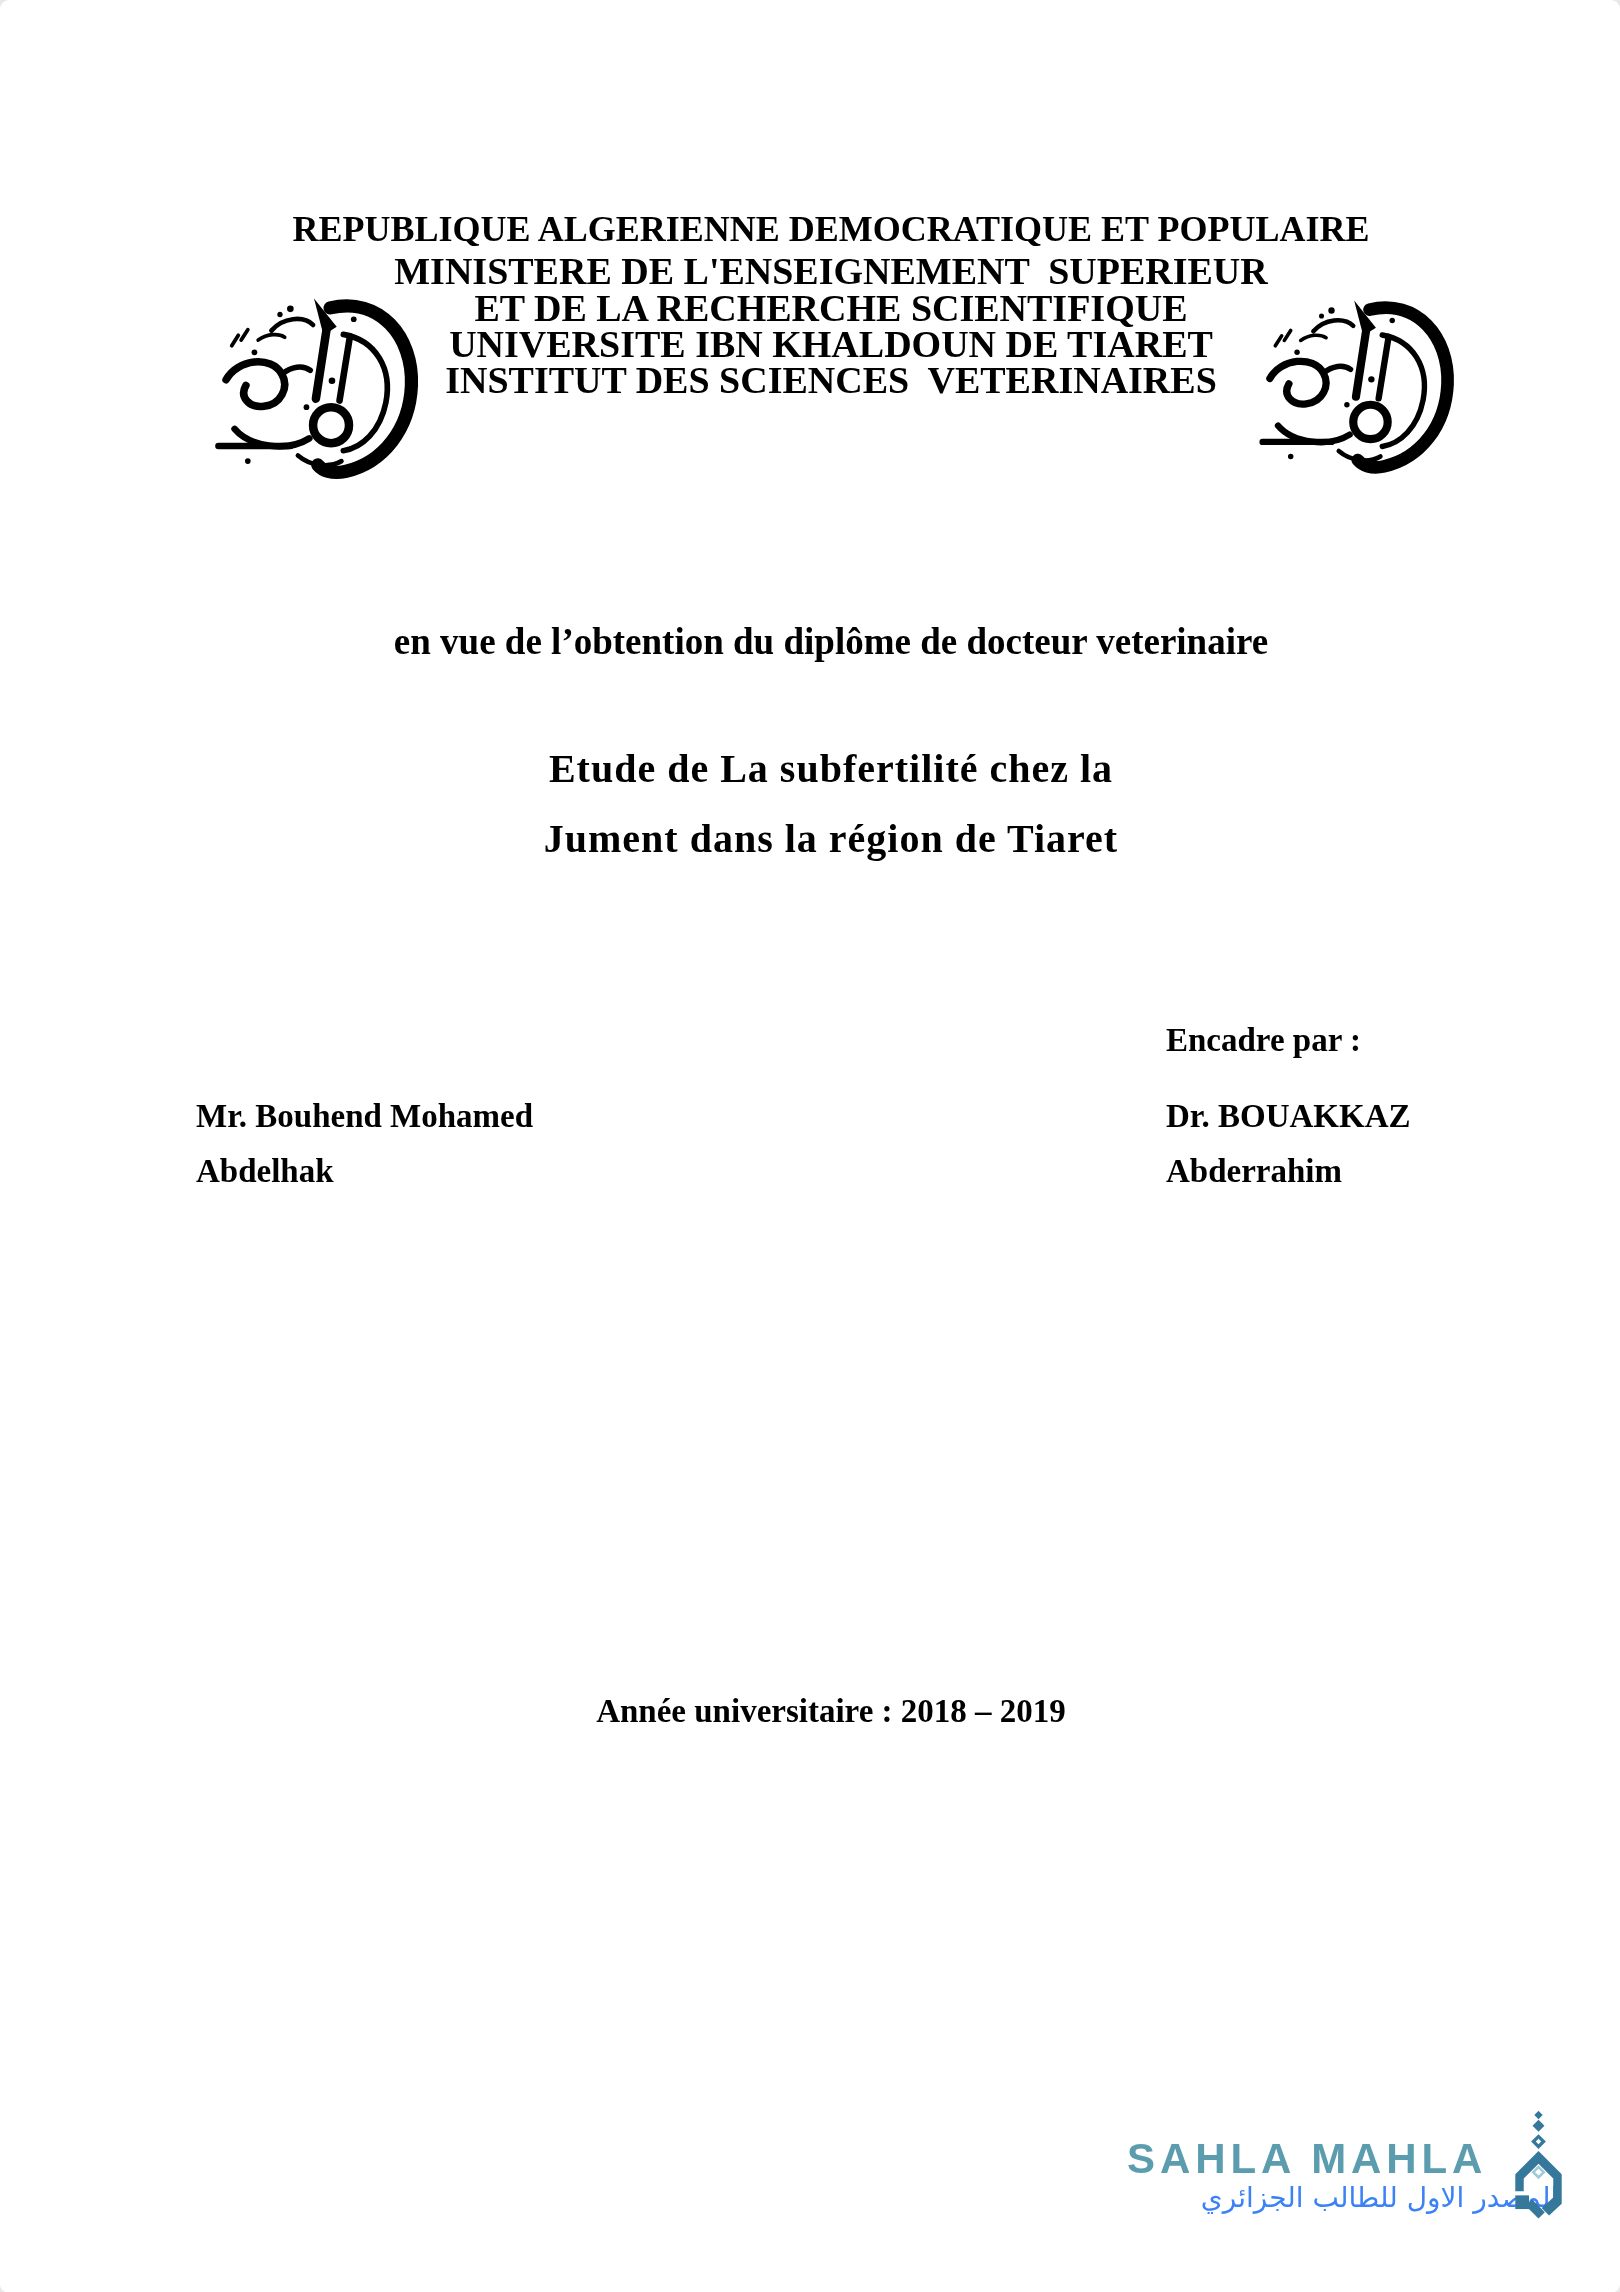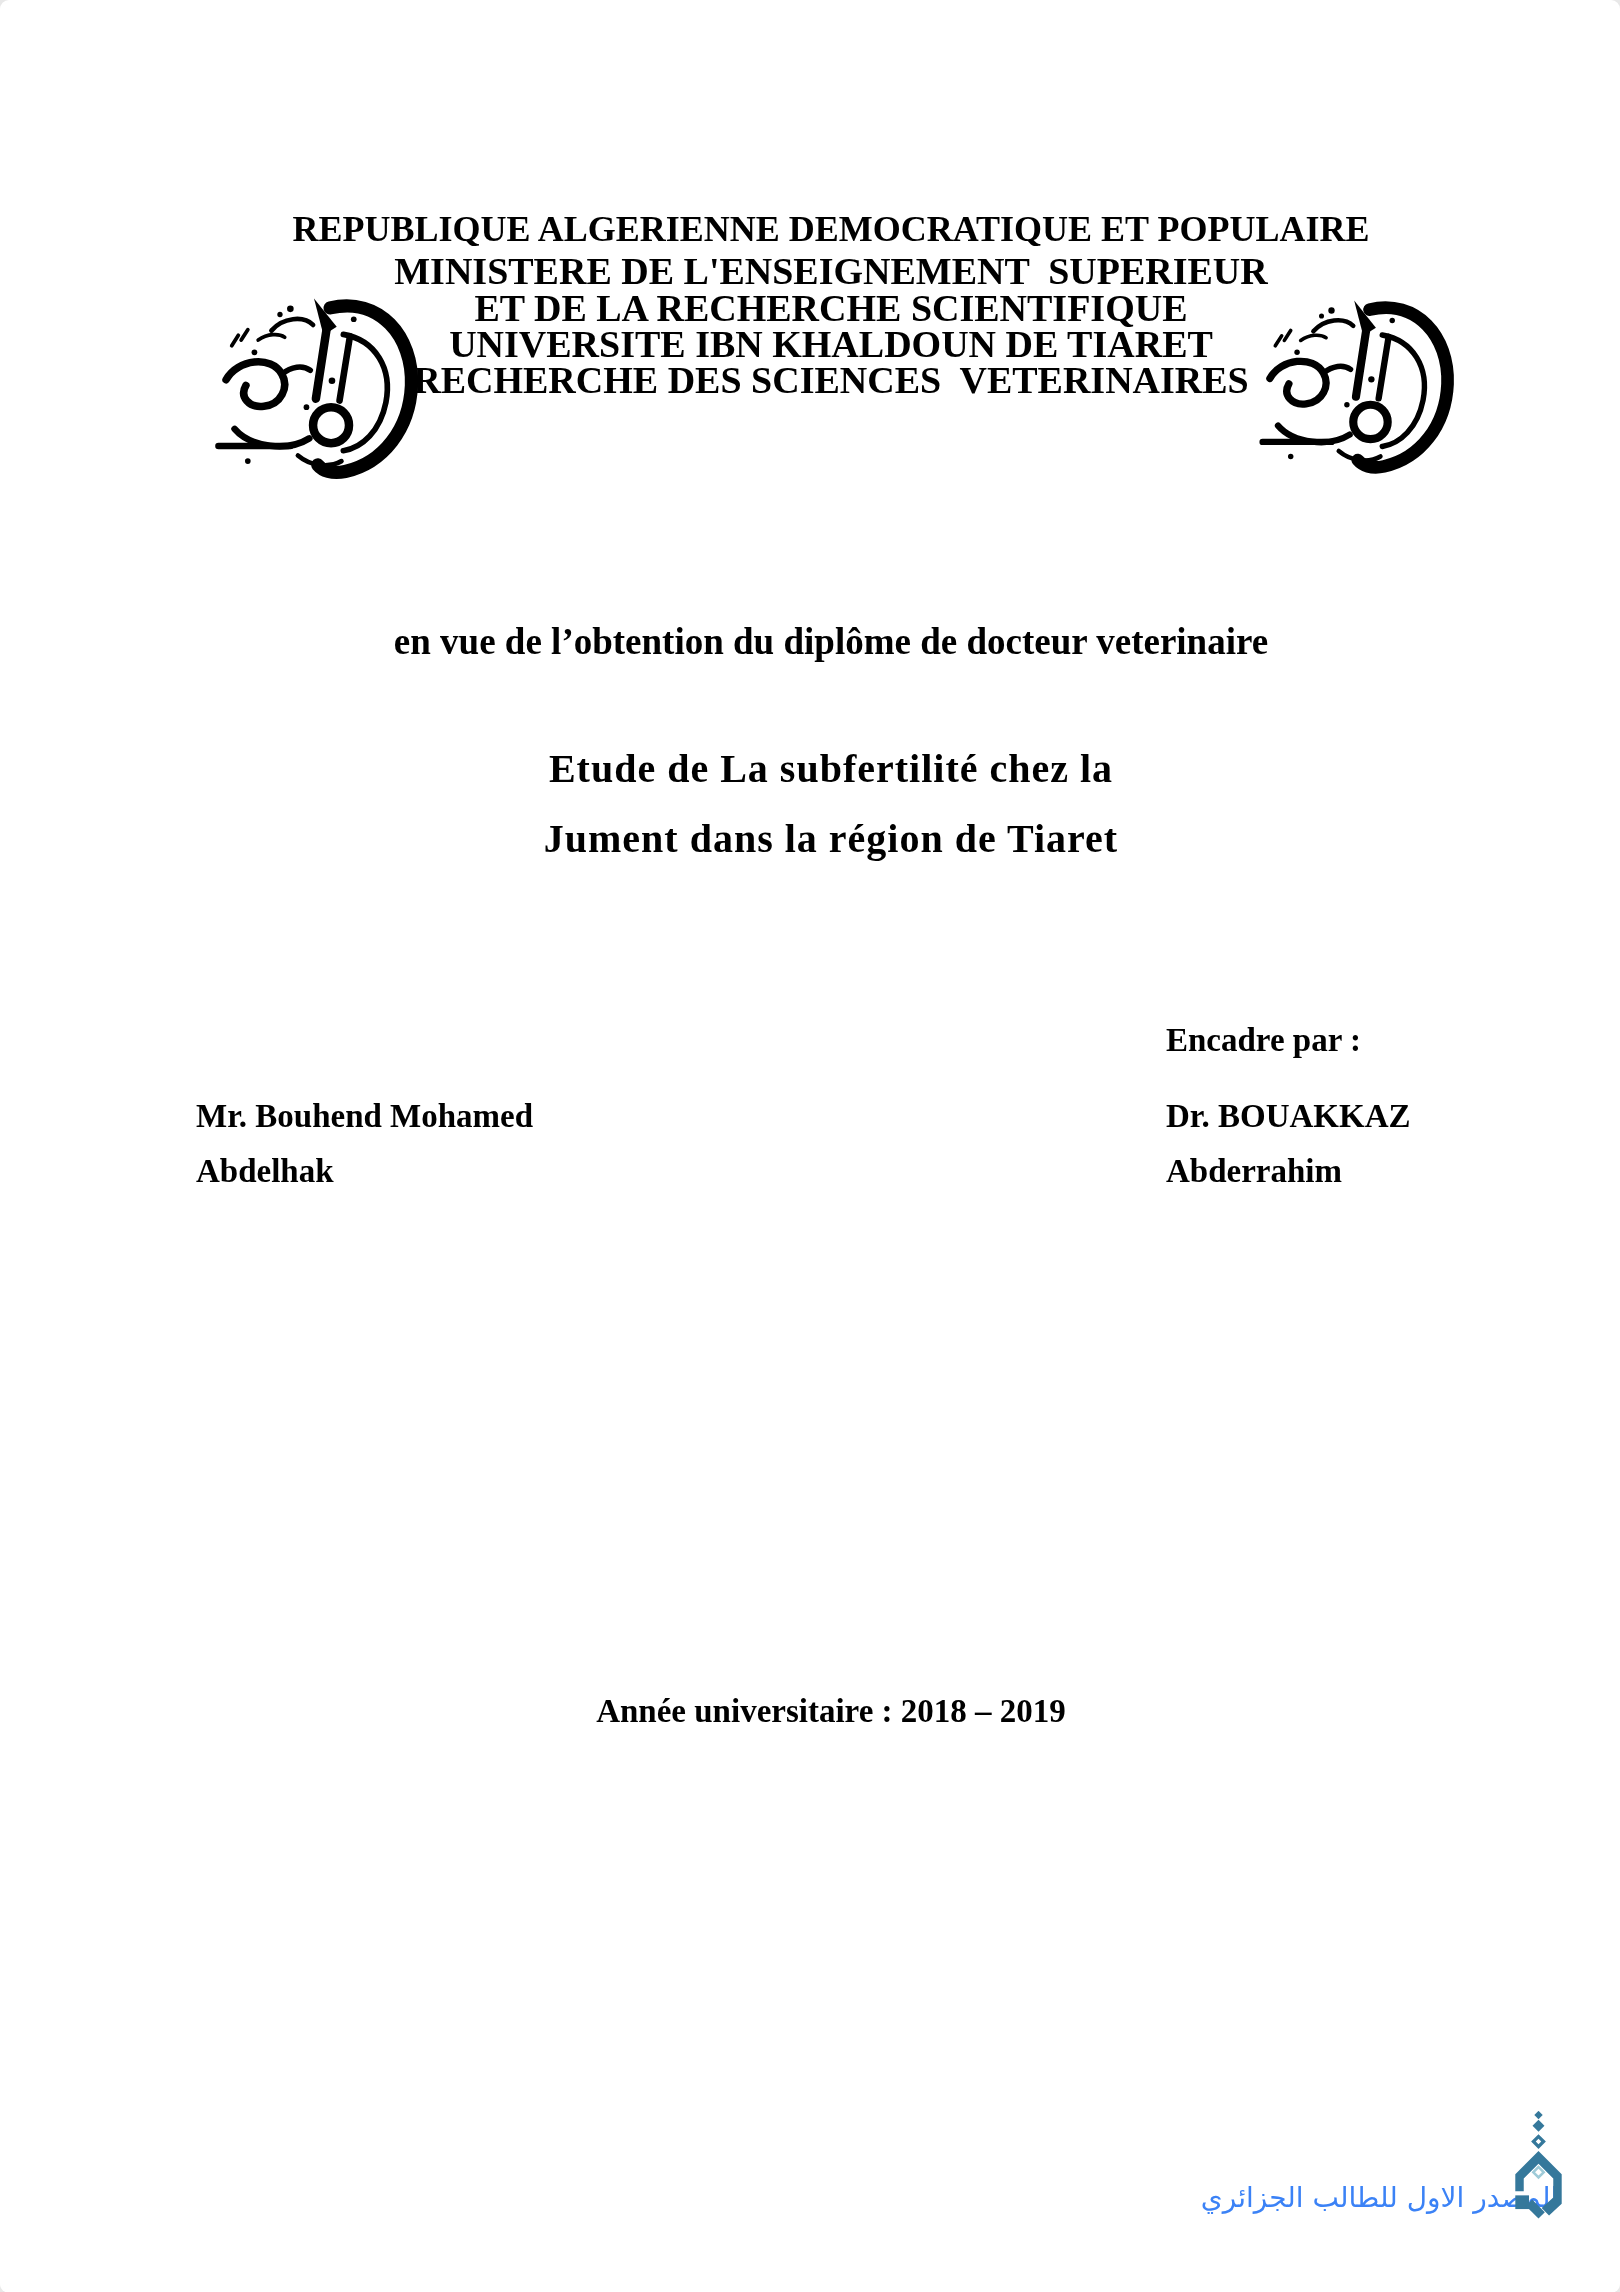--- a/index.html
+++ b/index.html
@@ -72,21 +72,21 @@
     </symbol>
   </defs>
 </svg>
 
 <div class="page">
 
   <div class="abs centerband hline h1" style="top:208px">REPUBLIQUE ALGERIENNE DEMOCRATIQUE ET POPULAIRE</div>
   <div class="abs centerband hline h2" style="top:253px">MINISTERE DE L'ENSEIGNEMENT  SUPERIEUR</div>
   <div class="abs centerband hline h2" style="top:290px">ET DE LA RECHERCHE SCIENTIFIQUE</div>
   <div class="abs centerband hline h2" style="top:326px">UNIVERSITE IBN KHALDOUN DE TIARET</div>
-  <div class="abs centerband hline h2" style="top:362px">RECHERCHE DES SCIENCES  VETERINAIRES</div>
+  <div class="abs centerband hline h2" style="top:362px">INSTITUT DES SCIENCES  VETERINAIRES</div>
 
   <div class="abs" style="left:192px;top:284px;width:227px;height:201px">
     <svg width="227" height="201" viewBox="0 0 232 205">
         <use href="#uni-logo"></use>
       </svg>
   </div>
   <div class="abs" style="left:1237px;top:285px;width:218px;height:196px">
     <svg width="218" height="196" viewBox="0 0 222 200">
         <use href="#uni-logo"></use>
       </svg>
@@ -100,20 +100,21 @@
   <div class="abs rightcol label" style="top:1019px">Encadre par :</div>
 
   <div class="abs leftcol name" style="top:1094px">Mr. Bouhend Mohamed</div>
   <div class="abs leftcol name" style="top:1149px">Abdelhak</div>
 
   <div class="abs rightcol name" style="top:1094px">Dr. BOUAKKAZ</div>
   <div class="abs rightcol name" style="top:1149px">Abderrahim</div>
 
   <div class="abs centerband year" style="top:1686px">Année universitaire : 2018 – 2019</div>
 
+  <div class="abs brand" style="left:1127px;top:2133px;color:#5b9dae">SAHLA MAHLA</div>
   <div class="abs tagline" style="left:1186px;width:387px;top:2180px;color:#3b82f6">المصدر الاول للطالب الجزائري</div>
   <div class="abs" style="left:1506px;top:2111px;width:65px;height:116px">
     <svg width="65" height="116" viewBox="0 0 60 110">
       <g fill="#35789b">
         <rect x="27.2" y="1" width="5.6" height="5.6" transform="rotate(45 30 3.8)"></rect>
         <rect x="26" y="10" width="8" height="8" transform="rotate(45 30 14)"></rect>
         <path d="M30 22 l7 7 -7 7 -7 -7 Z M30 26.4 l2.6 2.6 -2.6 2.6 -2.6 -2.6 Z" fill-rule="evenodd"></path>
         <path d="M30 38 L52 60 L52 88 L40 99 L33 92 L44 82 L44 64 L30 50 L16 64 L16 76 L8 76 L8 60 Z"></path>
         <rect x="8" y="80" width="13" height="13"></rect>
         <path d="M24 84 L36 96 L30 102 L18 90 Z"></path>

